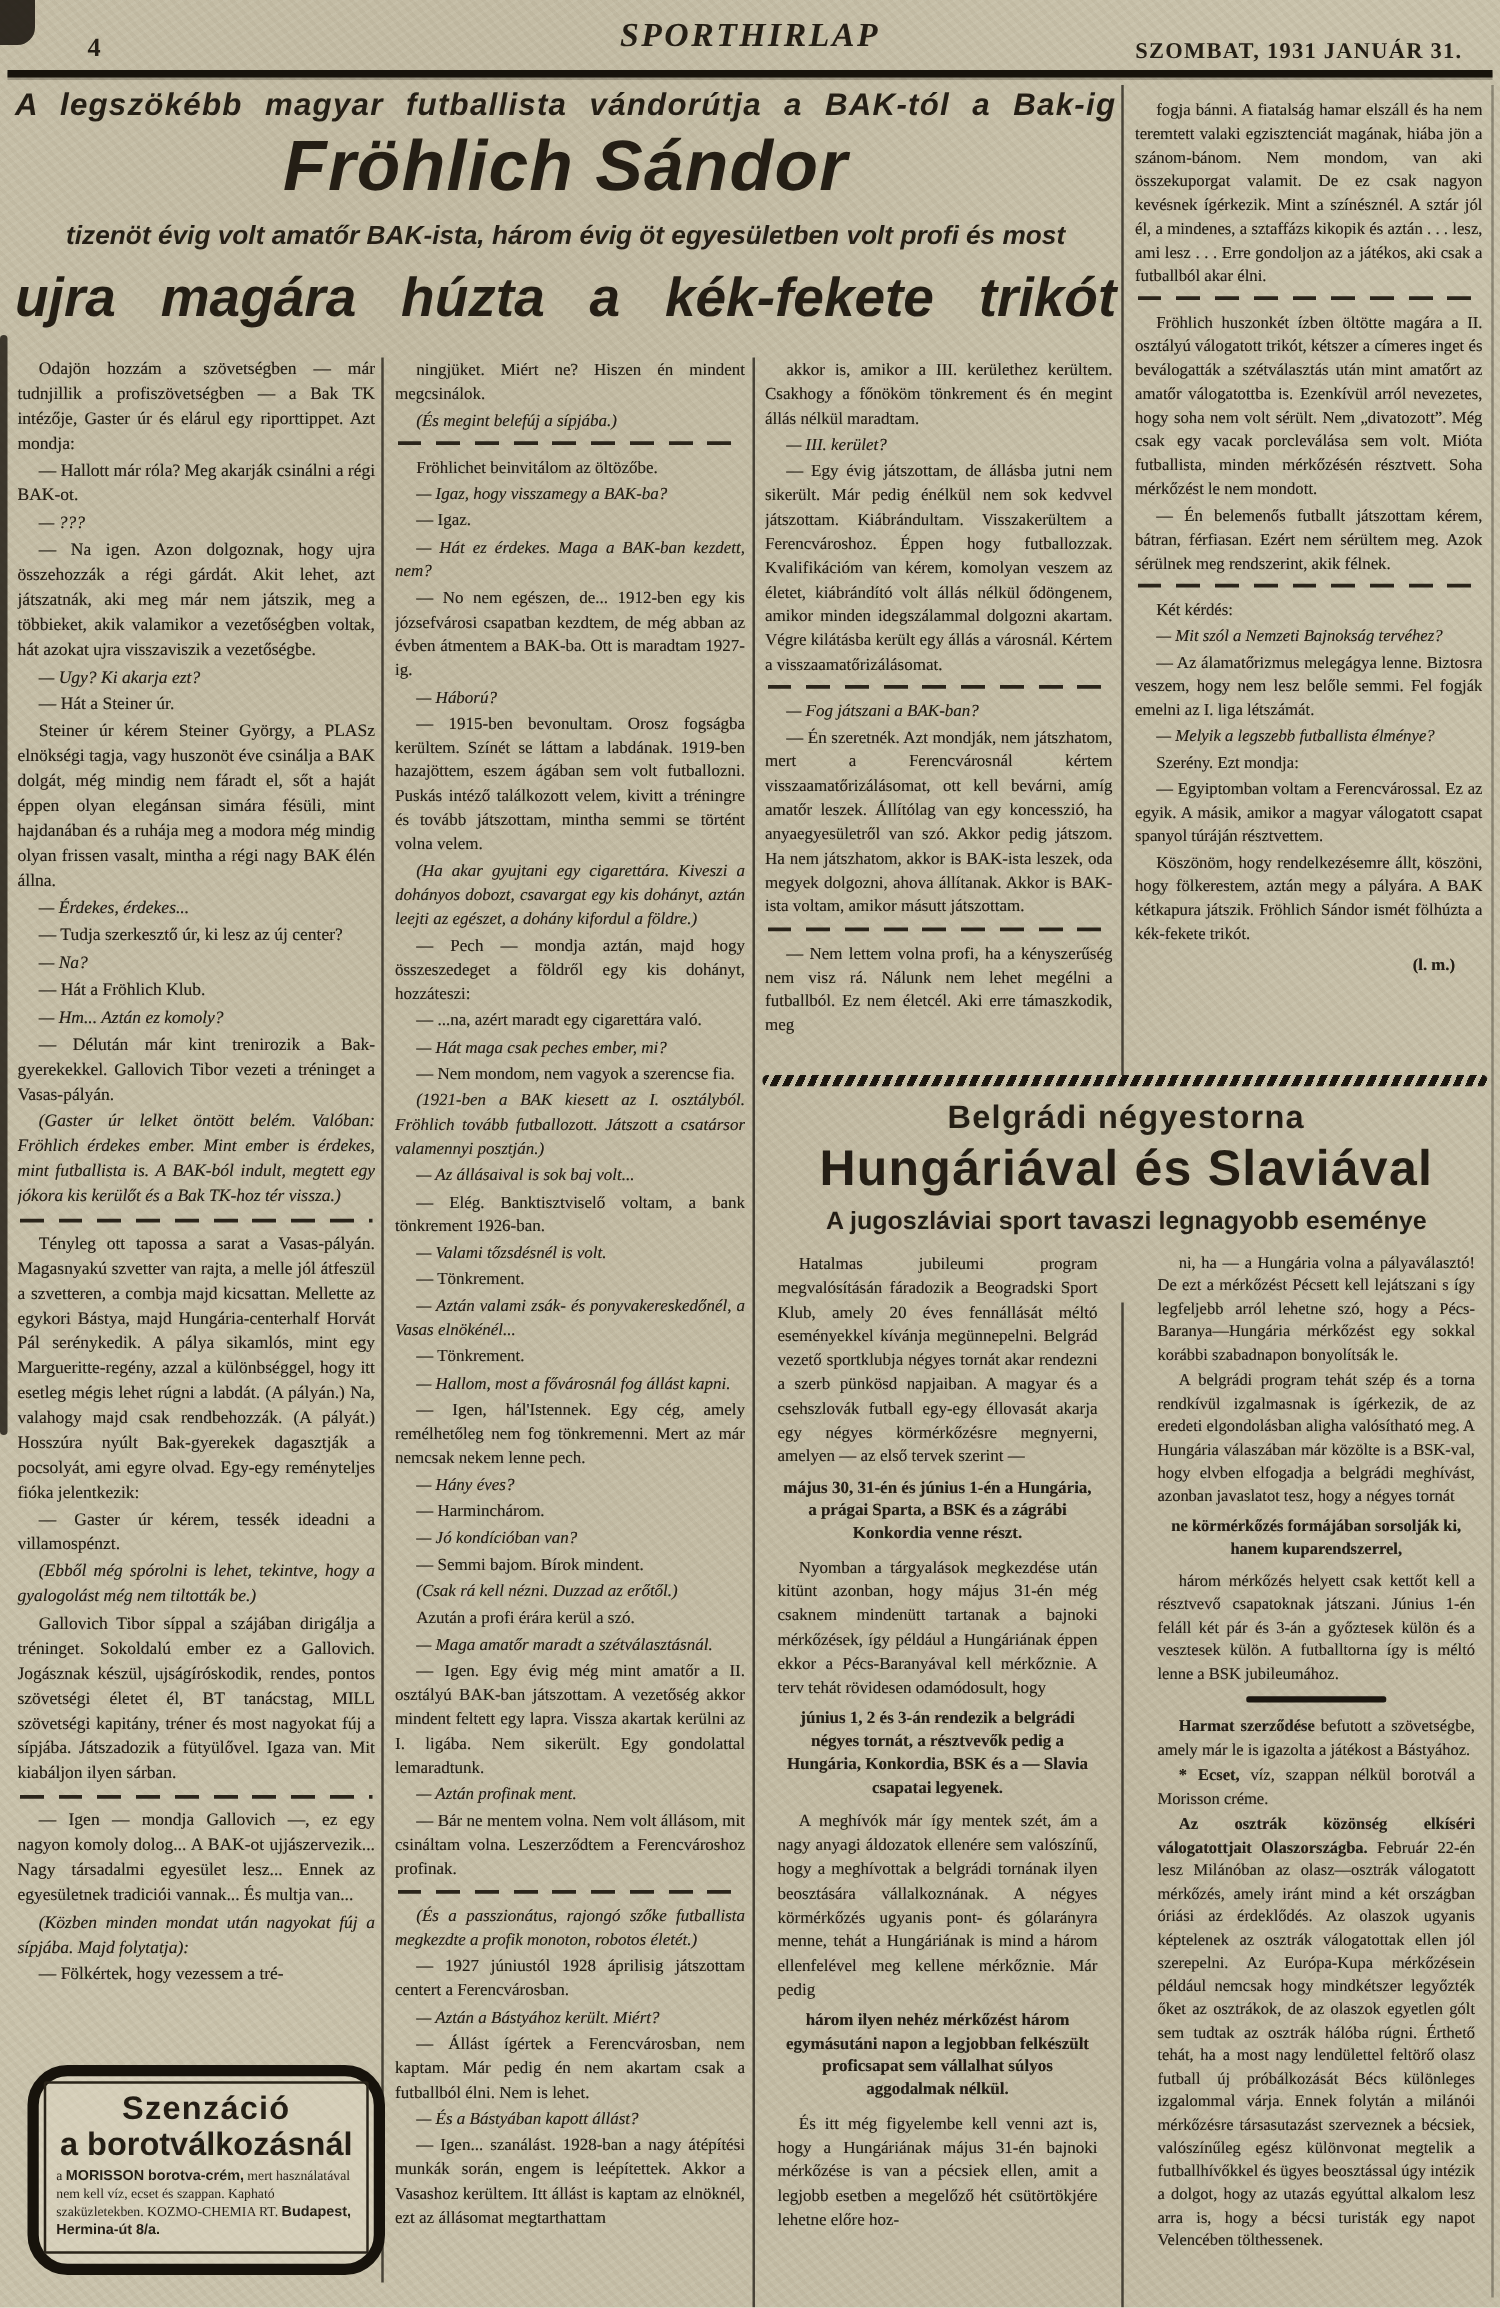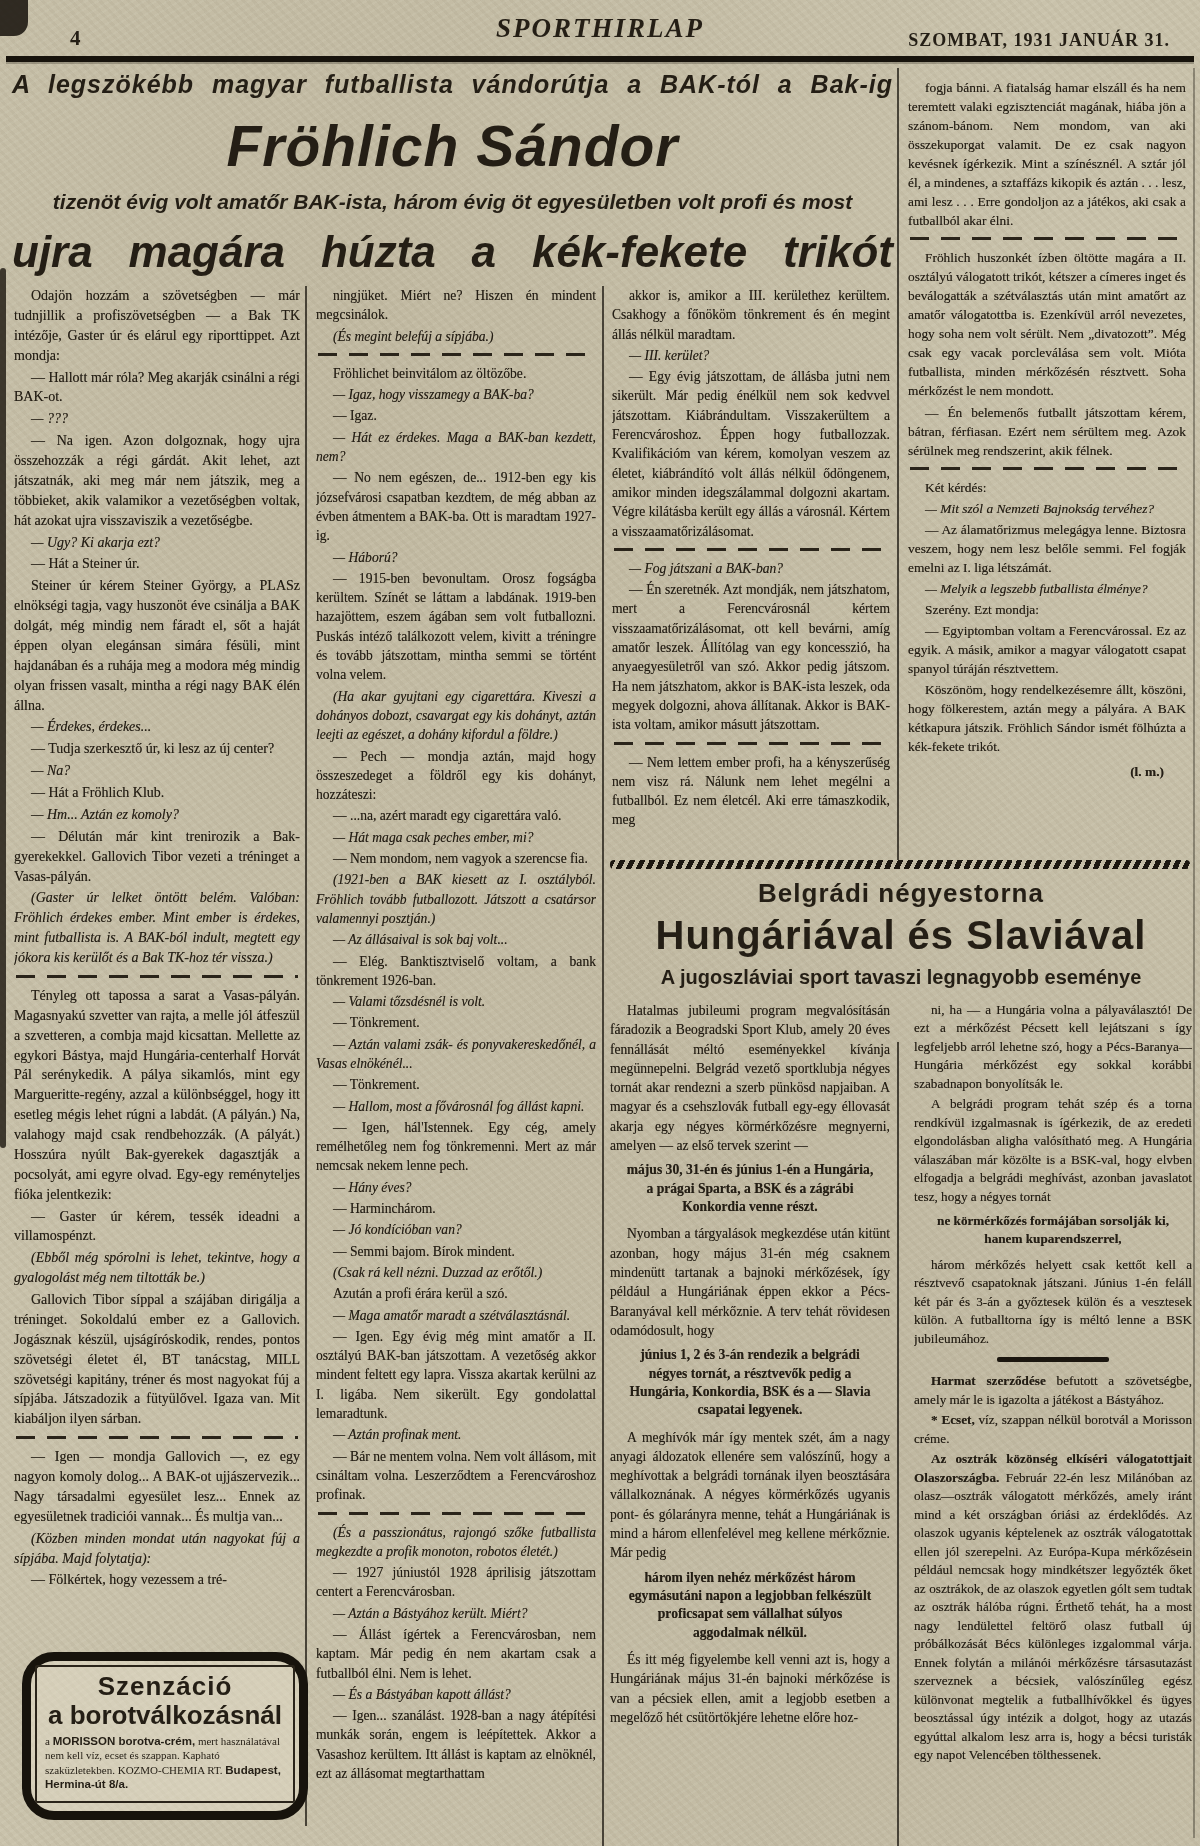--- a/index.html
+++ b/index.html
@@ -14,21 +14,21 @@
     font-family:"Liberation Serif", serif;}
   .abs{position:absolute;}
   
   .pageno{left:70px;top:26px;font-size:21px;font-weight:bold;}
   .masthead{left:0;top:13px;width:1200px;text-align:center;font-size:27px;font-weight:bold;font-style:italic;letter-spacing:2px;}
   .issuedate{left:760px;top:30px;width:410px;text-align:right;font-size:18px;font-weight:bold;letter-spacing:1px;}
   .rule-top{left:6px;top:56px;width:1188px;height:6px;background:#17130c;box-shadow:0 2px 0 rgba(23,19,12,0.25);}
   
   .leadhead{left:12px;top:70px;width:881px;font-family:"Liberation Sans", sans-serif;}
   .kicker{font-size:25px;font-weight:bold;font-style:italic;text-align:justify;text-align-last:justify;letter-spacing:1px;}
-  .bigtitle{font-size:57px;font-weight:bold;font-style:italic;text-align:center;margin-top:14px;letter-spacing:1px;}
+  .bigtitle{font-size:57px;font-weight:bold;font-style:italic;text-align:center;margin-top:1px;letter-spacing:1px;}
   .deck{font-size:21px;font-weight:bold;font-style:italic;text-align:center;margin:10px 30px 0;line-height:1.25;}
   .headline2{font-size:44px;font-weight:bold;font-style:italic;text-align:justify;text-align-last:justify;margin-top:12px;}
   
   .col{overflow:hidden;font-size:14px;line-height:1.42;}
   .col p{margin:0 0 2px;text-align:justify;text-indent:17px;
     text-shadow:0 0 0.5px rgba(35,28,18,0.55);}
   .pi{font-style:italic;}
   .c1{left:14px;top:286px;width:286px;height:1356px;}
   .c2{left:316px;top:286px;width:280px;height:1508px;font-size:13.6px;}
   .c3{left:612px;top:286px;width:278px;height:578px;font-size:13.6px;}
@@ -45,21 +45,21 @@
     background:repeating-linear-gradient(115deg,#1b160f 0 5px,rgba(0,0,0,0) 5px 9px);}
   
   .bel{left:610px;top:878px;width:582px;font-family:"Liberation Sans", sans-serif;}
   .bel-kicker{font-size:26px;font-weight:bold;text-align:center;letter-spacing:1px;}
   .bel-title{font-size:40px;font-weight:bold;text-align:center;margin-top:4px;letter-spacing:1px;}
   .bel-sub{font-size:20px;font-weight:bold;text-align:center;margin-top:8px;}
   .bel-cols{display:flex;gap:24px;margin-top:12px;font-family:"Liberation Serif", serif;}
   .belcol{overflow:hidden;height:796px;}
   .bl{width:280px;font-size:13.6px;line-height:1.42;}
   .br{width:278px;font-size:13.2px;line-height:1.4;}
-  .belcol p{margin:0 0 2px;text-align:justify;text-indent:17px;text-shadow:0 0 0.5px rgba(35,28,18,0.55);}
+  .belcol p{margin:0 12px 2px;text-align:justify;text-indent:17px;text-shadow:0 0 0.5px rgba(35,28,18,0.55);}
   .bb{font-weight:bold;text-indent:0 !important;text-align:center !important;margin:6px 12px 8px !important;line-height:1.35;}
   .minirule{width:112px;height:5px;background:#1b160f;margin:9px auto 10px;border-radius:2px;}
   .blead{font-weight:bold;}
   
   .adbox{left:22px;top:1652px;width:260px;height:142px;border:9px solid #17130c;border-radius:32px;
     padding:4px;background:rgba(230,224,205,0.45);}
   .adinner{height:130px;border:2px solid #2a241a;border-radius:2px;text-align:center;padding:4px 8px 0;
     font-family:"Liberation Sans", sans-serif;}
   .ad-t1{font-size:26px;font-weight:bold;letter-spacing:1px;}
   .ad-t2{font-size:26px;font-weight:bold;margin-top:-2px;}
@@ -165,21 +165,21 @@
   </div>
 
   <div class="abs col c3">
     <p>akkor is, amikor a III. kerülethez kerültem. Csakhogy a főnököm tönkrement és én megint állás nélkül maradtam.</p>
     <p class="pi">— III. kerület?</p>
     <p>— Egy évig játszottam, de állásba jutni nem sikerült. Már pedig énélkül nem sok kedvvel játszottam. Kiábrándultam. Visszakerültem a Ferencvároshoz. Éppen hogy futballozzak. Kvalifikációm van kérem, komolyan veszem az életet, kiábrándító volt állás nélkül ődöngenem, amikor minden idegszálammal dolgozni akartam. Végre kilátásba került egy állás a városnál. Kértem a visszaamatőrizálásomat.</p>
     <div class="drule"></div>
     <p class="pi">— Fog játszani a BAK-ban?</p>
     <p>— Én szeretnék. Azt mondják, nem játszhatom, mert a Ferencvárosnál kértem visszaamatőrizálásomat, ott kell bevárni, amíg amatőr leszek. Állítólag van egy koncesszió, ha anyaegyesületről van szó. Akkor pedig játszom. Ha nem játszhatom, akkor is BAK-ista leszek, oda megyek dolgozni, ahova állítanak. Akkor is BAK-ista voltam, amikor másutt játszottam.</p>
     <div class="drule"></div>
-    <p>— Nem lettem ember profi, ha a kényszerűség nem visz rá. Nálunk nem lehet megélni a futballból. Ez nem életcél. Aki erre támaszkodik, meg</p>
+    <p>— Nem lettem volna profi, ha a kényszerűség nem visz rá. Nálunk nem lehet megélni a futballból. Ez nem életcél. Aki erre támaszkodik, meg</p>
   </div>
 
   <div class="abs col c4">
     <p>fogja bánni. A fiatalság hamar elszáll és ha nem teremtett valaki egzisztenciát magának, hiába jön a szánom-bánom. Nem mondom, van aki összekuporgat valamit. De ez csak nagyon kevésnek ígérkezik. Mint a színésznél. A sztár jól él, a mindenes, a sztaffázs kikopik és aztán . . . lesz, ami lesz . . . Erre gondoljon az a játékos, aki csak a futballból akar élni.</p>
     <div class="drule"></div>
     <p>Fröhlich huszonkét ízben öltötte magára a II. osztályú válogatott trikót, kétszer a címeres inget és beválogatták a szétválasztás után mint amatőrt az amatőr válogatottba is. Ezenkívül arról nevezetes, hogy soha nem volt sérült. Nem „divatozott”. Még csak egy vacak porcleválása sem volt. Mióta futballista, minden mérkőzésén résztvett. Soha mérkőzést le nem mondott.</p>
     <p>— Én belemenős futballt játszottam kérem, bátran, férfiasan. Ezért nem sérültem meg. Azok sérülnek meg rendszerint, akik félnek.</p>
     <div class="drule"></div>
     <p>Két kérdés:</p>
     <p class="pi">— Mit szól a Nemzeti Bajnokság tervéhez?</p>

